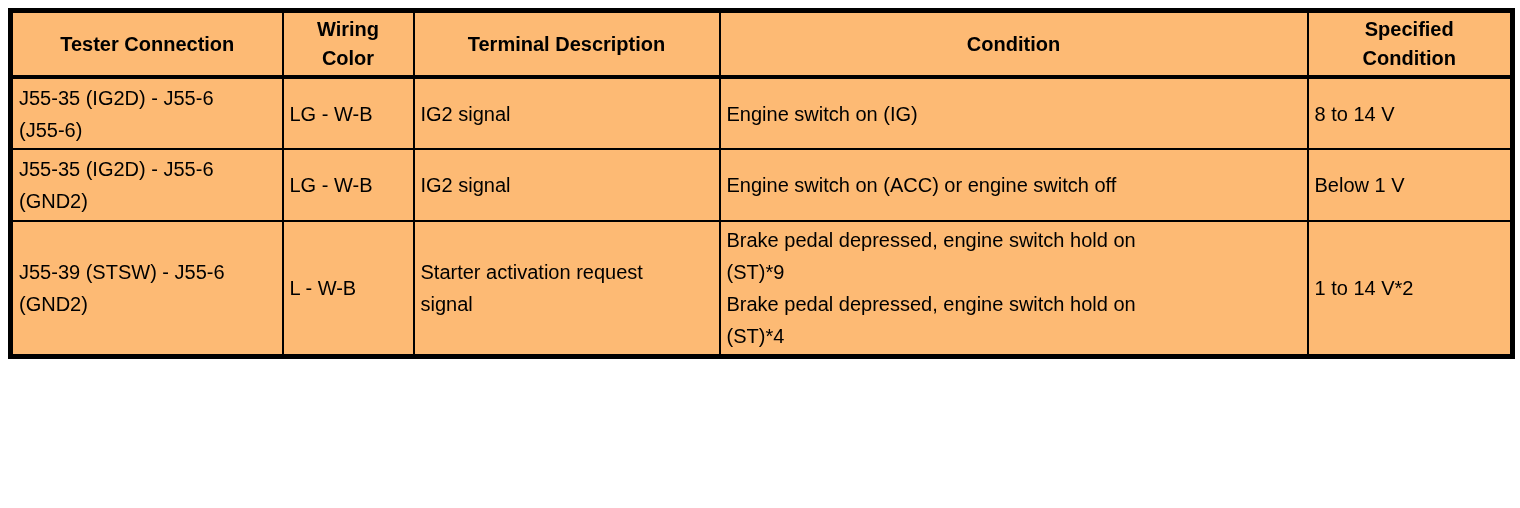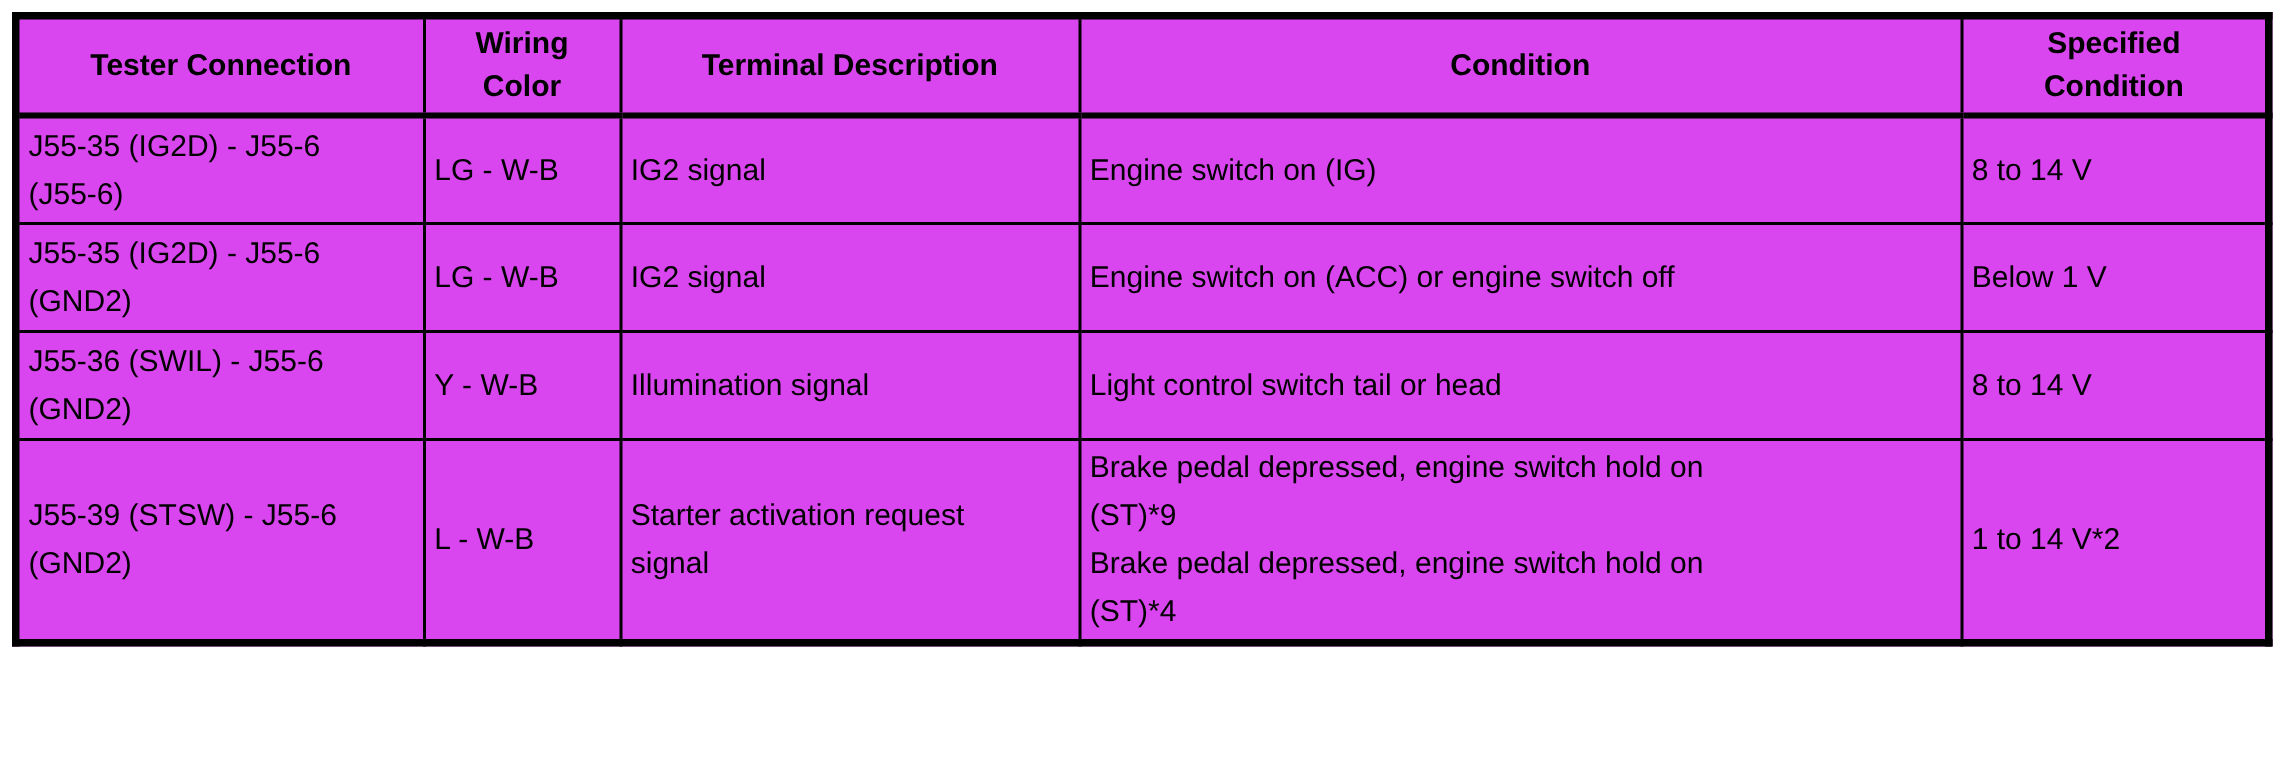--- a/index.html
+++ b/index.html
@@ -14,21 +14,21 @@
     font-family: "Liberation Sans", sans-serif;
     color: #000000;
     overflow: hidden;
   }
   table.spec-table {
     border-collapse: collapse;
     table-layout: fixed;
     width: 1502px;
     margin: 8px 0 0 8px;
     border: 5px solid #000000;
-    background: #d946ef;
+    background: #fdba74;
   }
   th, td {
     border: 2px solid #000000;
     font-size: 20px;
     line-height: 1.6;
     vertical-align: middle;
     white-space: pre-line;
     overflow: hidden;
     padding: 2px 6px;
   }
@@ -78,28 +78,20 @@
       <td>8 to 14 V</td>
     </tr>
     <tr class="r-std">
       <td>J55-35 (IG2D) - J55-6
 (GND2)</td>
       <td>LG - W-B</td>
       <td>IG2 signal</td>
       <td>Engine switch on (ACC) or engine switch off</td>
       <td>Below 1 V</td>
     </tr>
-    <tr class="r-std">
-      <td>J55-36 (SWIL) - J55-6
-(GND2)</td>
-      <td>Y - W-B</td>
-      <td>Illumination signal</td>
-      <td>Light control switch tail or head</td>
-      <td>8 to 14 V</td>
-    </tr>
     <tr class="r-tall">
       <td>J55-39 (STSW) - J55-6
 (GND2)</td>
       <td>L - W-B</td>
       <td>Starter activation request
 signal</td>
       <td>Brake pedal depressed, engine switch hold on
 (ST)*9
 Brake pedal depressed, engine switch hold on
 (ST)*4</td>

